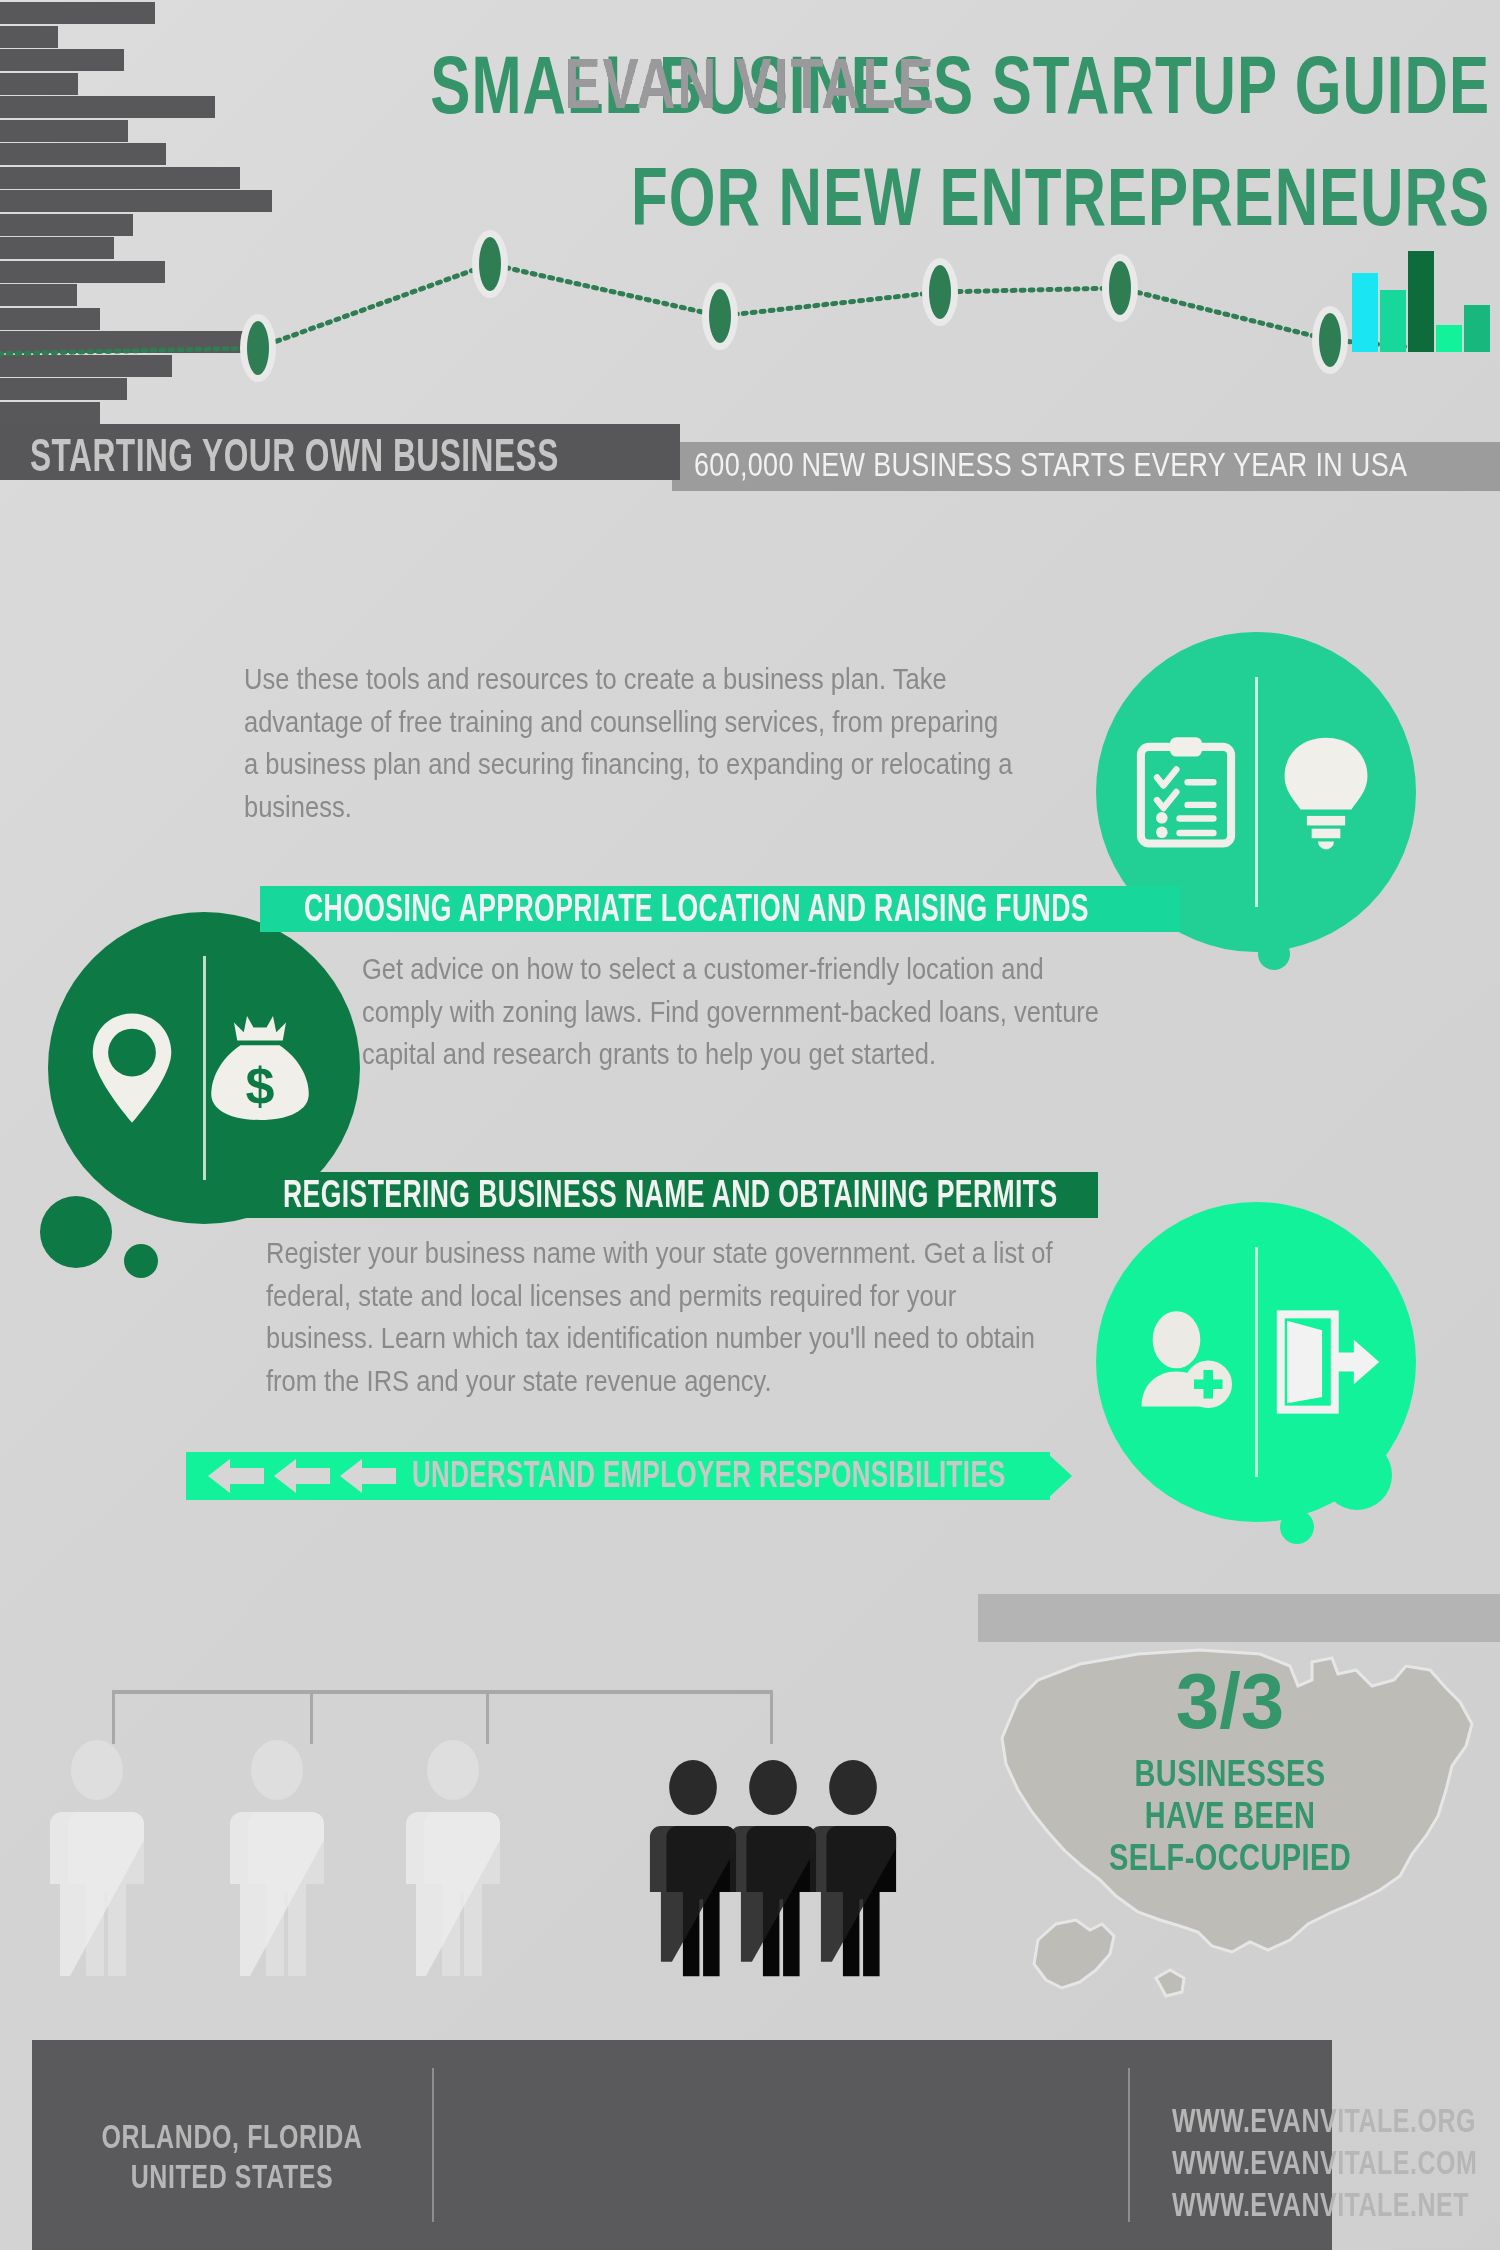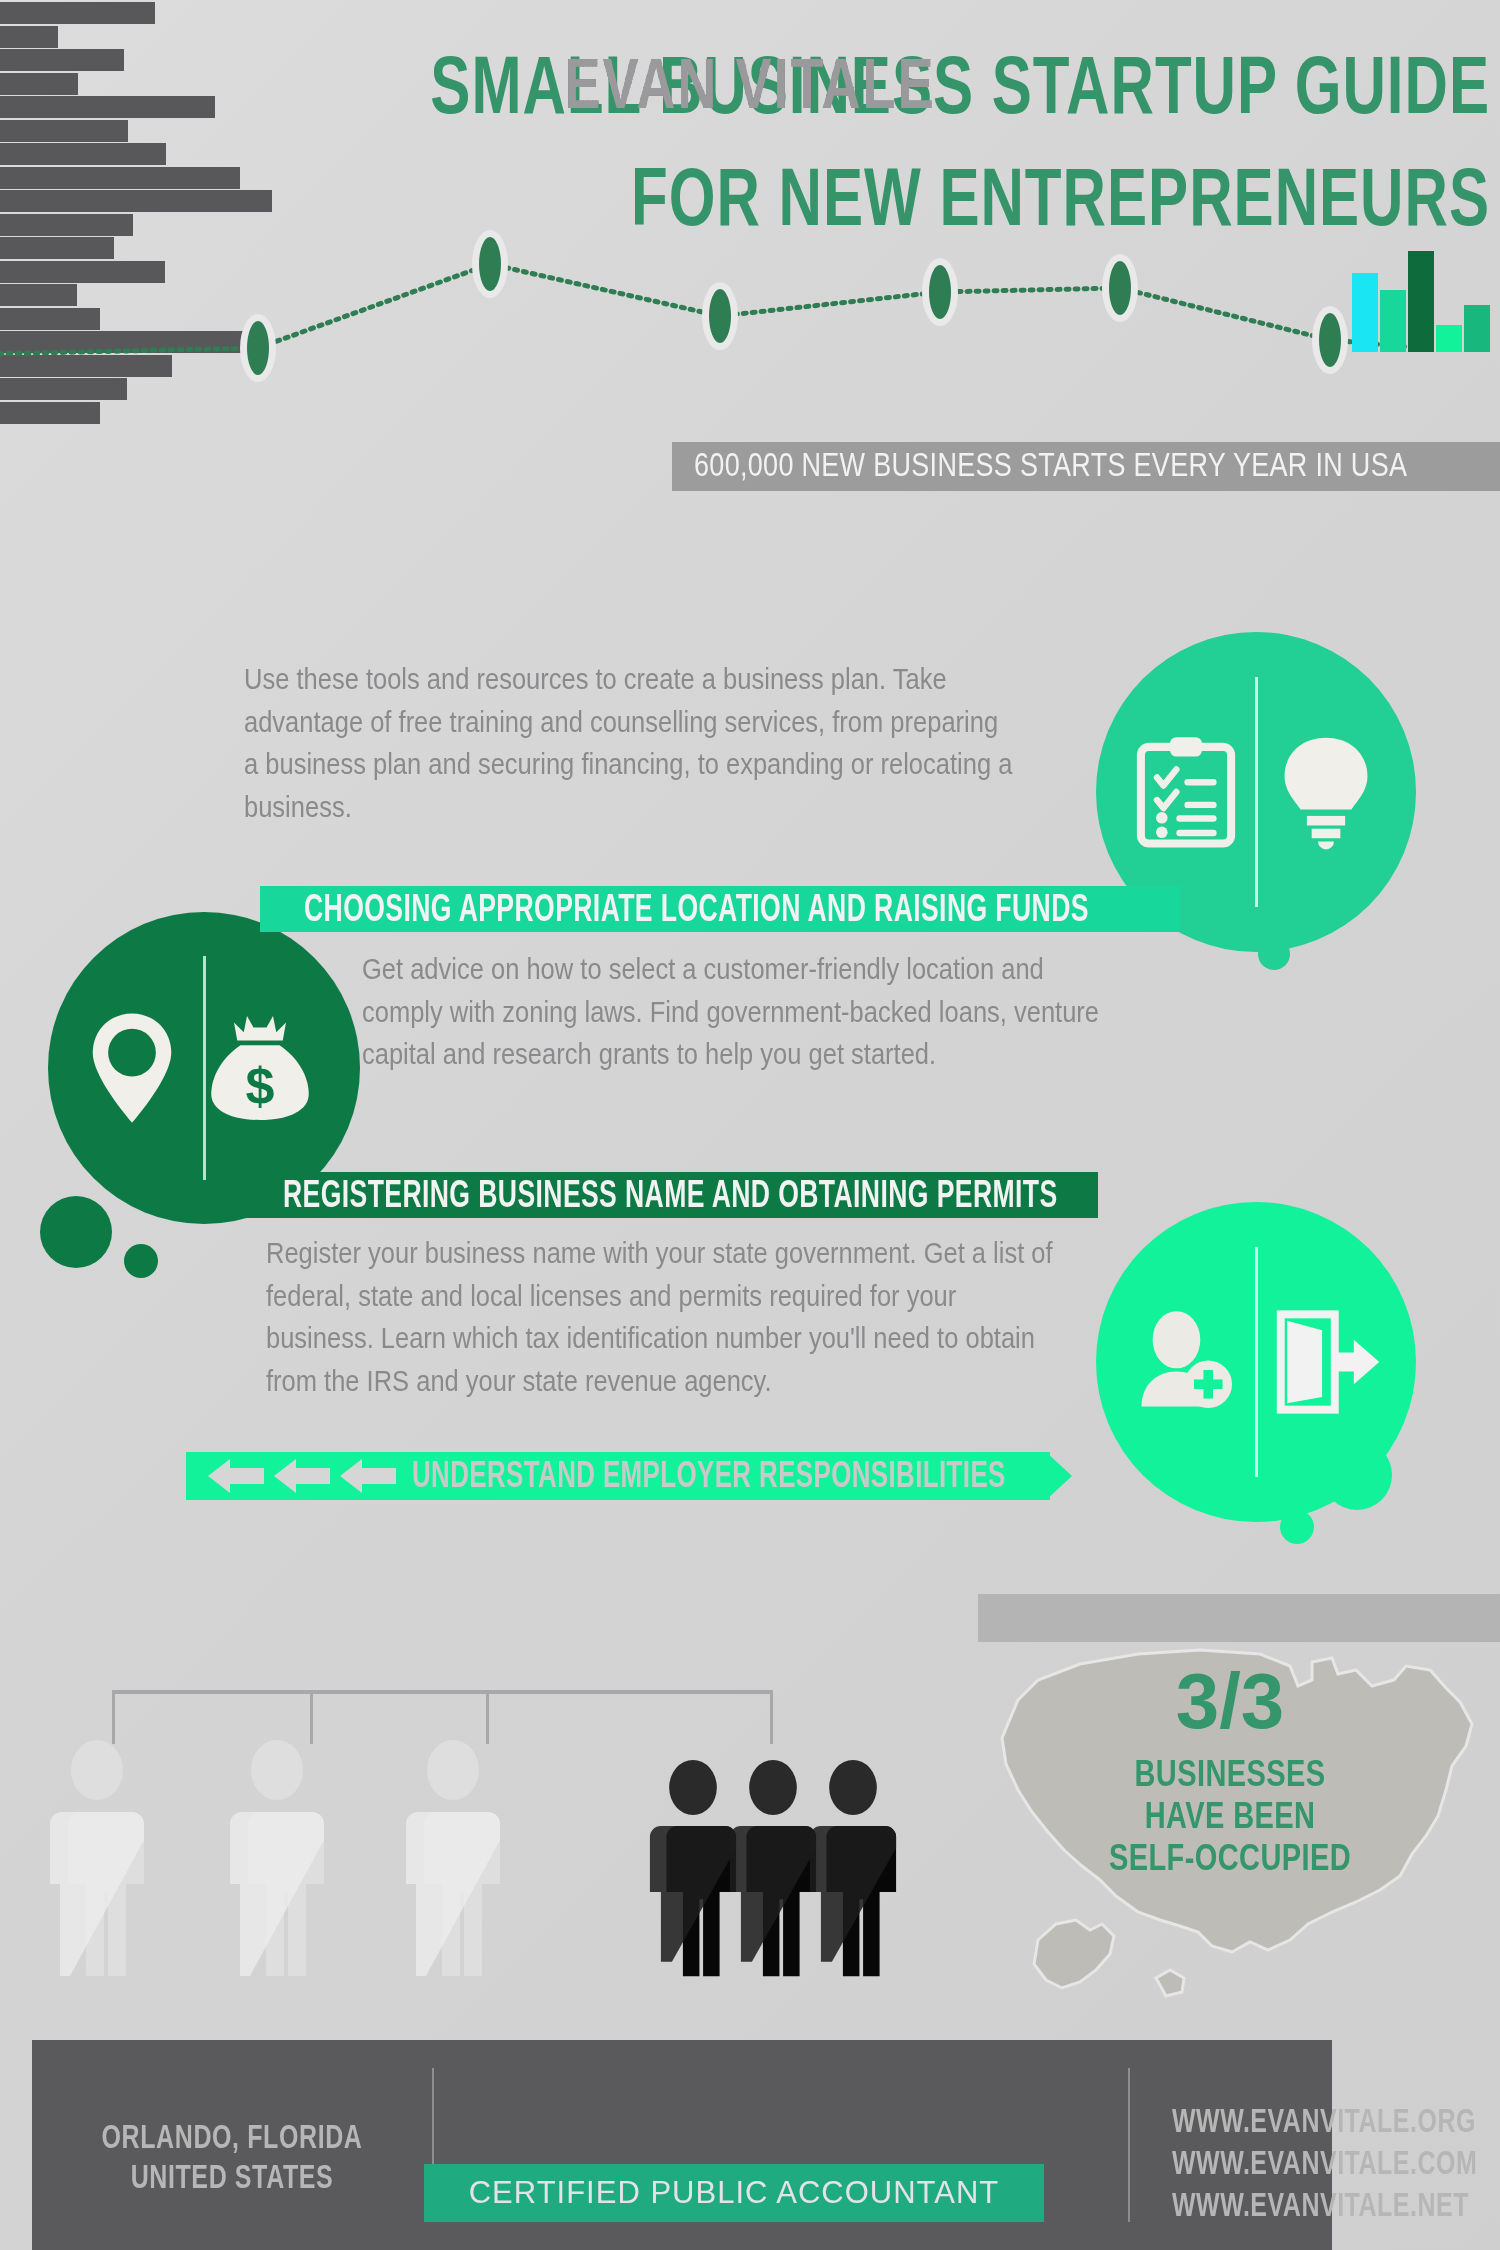--- a/index.html
+++ b/index.html
@@ -262,20 +262,23 @@
         <div class="mbar" style="left: 56px; height: 101.25px; background: rgb(13, 107, 60);"></div>
         <div class="mbar" style="left: 84px; height: 27.5px; background: rgb(18, 242, 154);"></div>
         <div class="mbar" style="left: 112px; height: 47.5px; background: rgb(23, 183, 126);"></div>
       </div>
   </div>
 
   <div id="secbar1">
     <div id="secbar1-light">
       <div id="secbar1-sub">600,000 NEW BUSINESS STARTS EVERY YEAR IN USA</div>
     </div>
+    <div id="secbar1-dark">
+      <div id="secbar1-title">STARTING YOUR OWN BUSINESS</div>
+    </div>
   </div>
 
   <div class="circ" id="circ1" style="left:1096px;top:632px;width:320px;height:320px;background:#22cf95;">
     <div class="divider"></div>
     <svg class="ic" style="left:38px;width:104px;height:116px;" viewBox="0 0 64 72">
       <rect x="4" y="8" width="56" height="60" rx="5" fill="none" stroke="#f0efe9" stroke-width="5"></rect>
       <rect x="22" y="2" width="20" height="12" rx="4" fill="#f0efe9"></rect>
       <path d="M14 27 l4 5 l8 -10" fill="none" stroke="#f0efe9" stroke-width="4" stroke-linecap="round" stroke-linejoin="round"></path>
       <path d="M14 41 l4 5 l8 -10" fill="none" stroke="#f0efe9" stroke-width="4" stroke-linecap="round" stroke-linejoin="round"></path>
       <circle cx="17" cy="52" r="3.6" fill="#f0efe9"></circle>
@@ -425,17 +428,14 @@
     <div class="vdiv" style="left:1096px;"></div>
 
     <div class="foot-left" style="top:78px;">ORLANDO, FLORIDA</div>
     <div class="foot-left" style="top:118px;">UNITED STATES</div>
 
     <div class="foot-url" style="top:62px;">WWW.EVANVITALE.ORG</div>
     <div class="foot-url" style="top:104px;">WWW.EVANVITALE.COM</div>
     <div class="foot-url" style="top:146px;">WWW.EVANVITALE.NET</div>
   </div>
   <div id="brandname">EVAN VITALE</div>
-  <div id="cpa-box">
-    <div id="cpa-text">CERTIFIED PUBLIC ACCOUNTANT</div>
-  </div>
 
 </div>
 
 </body></html>

